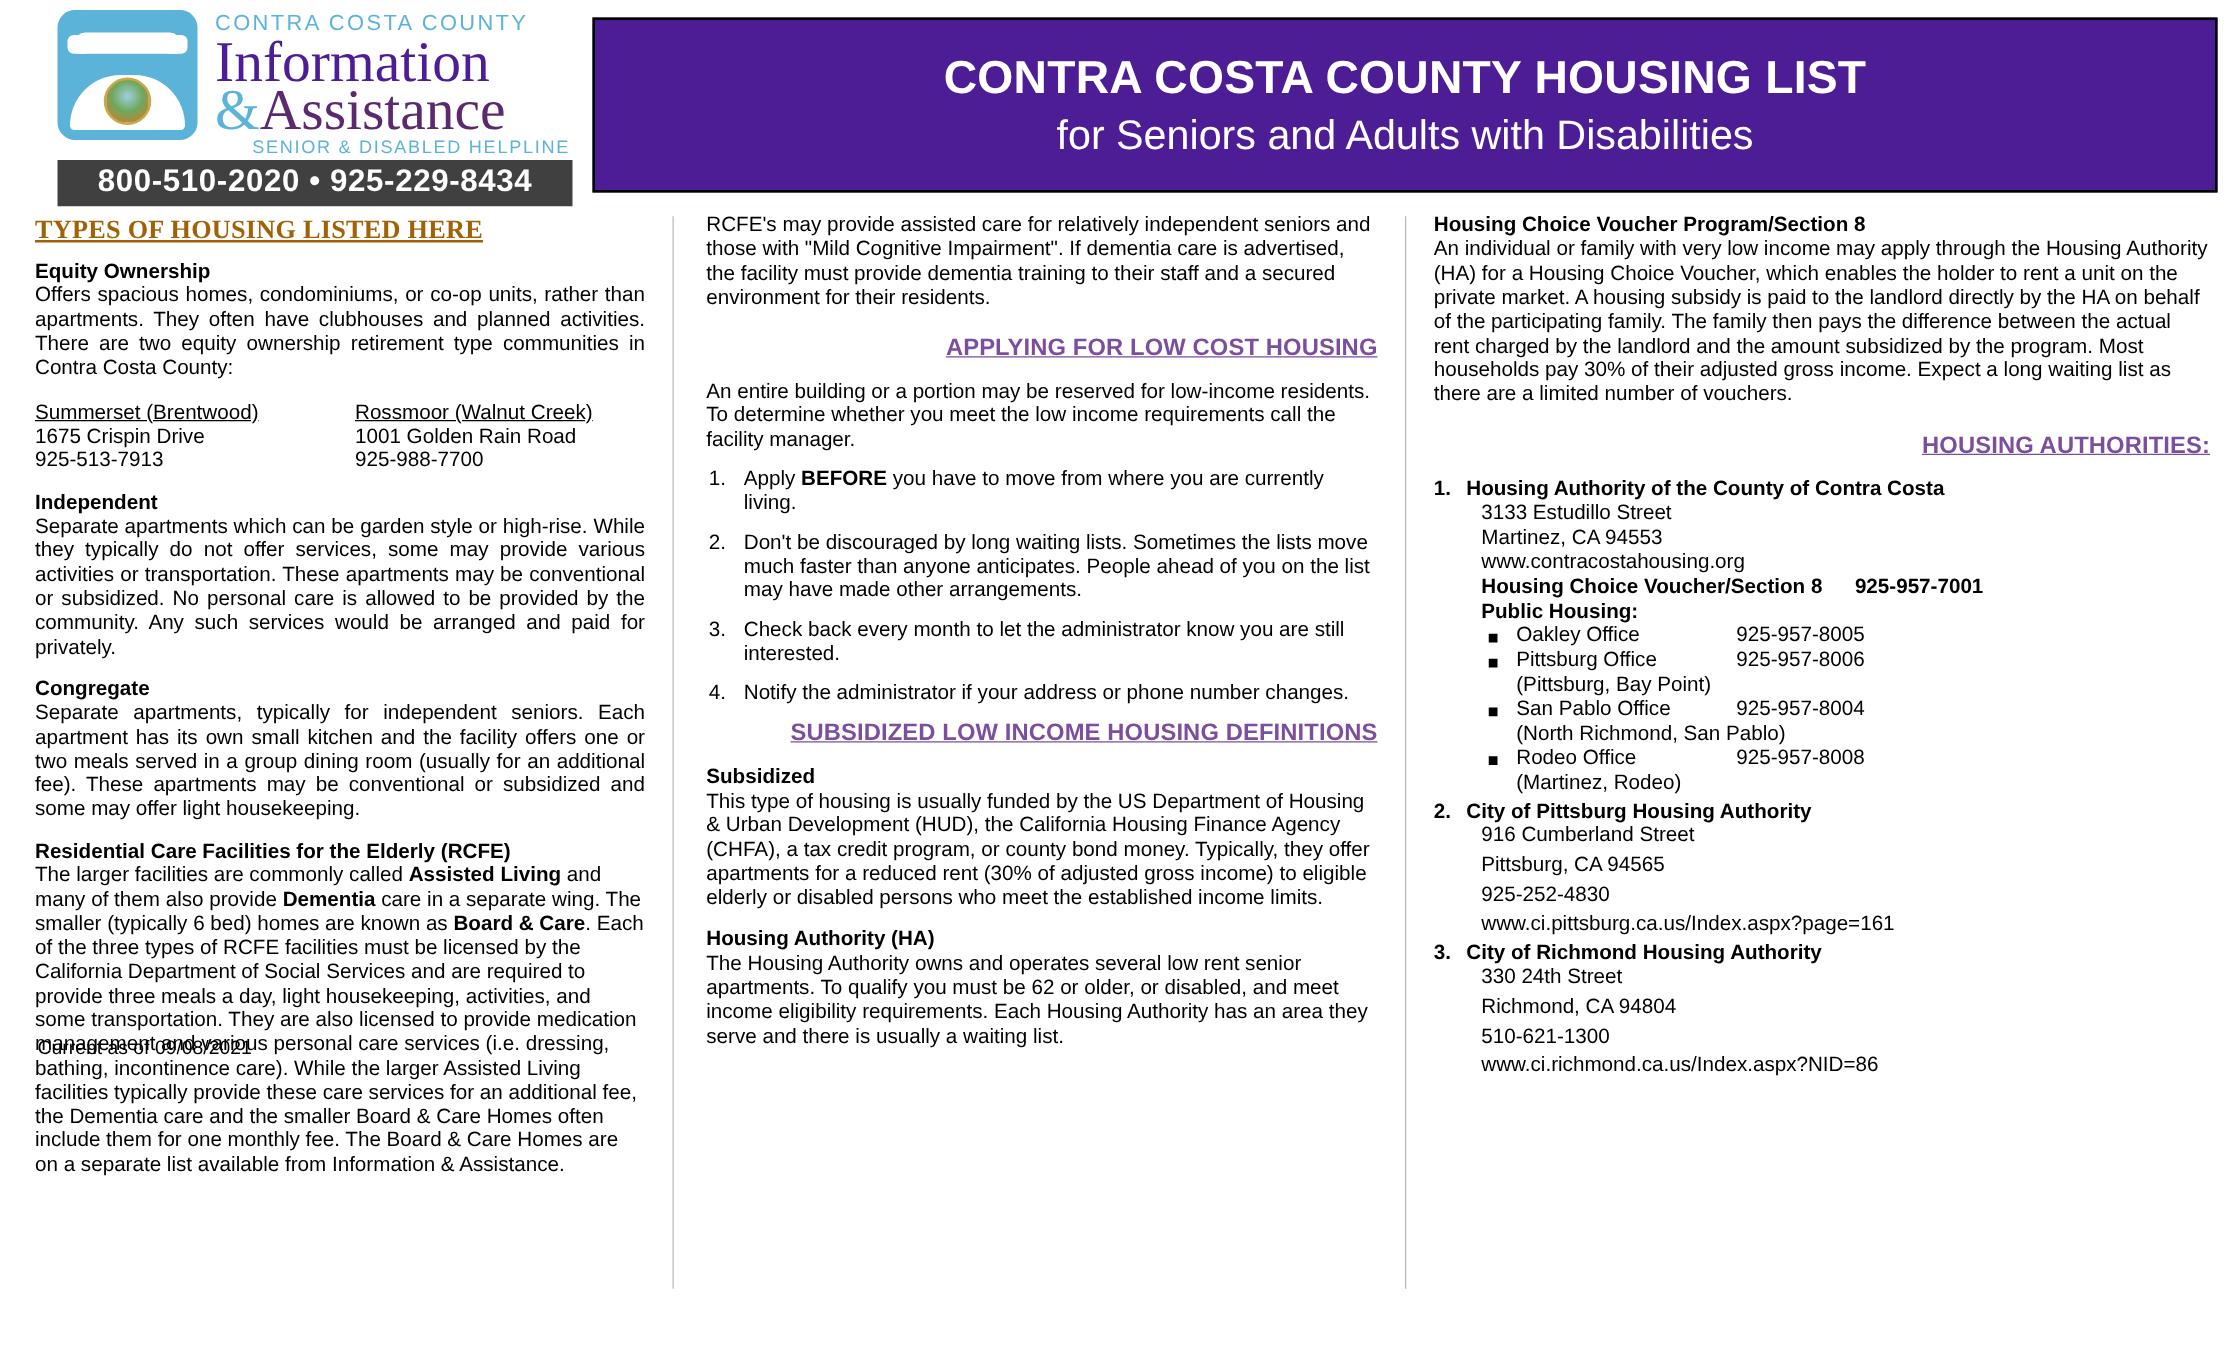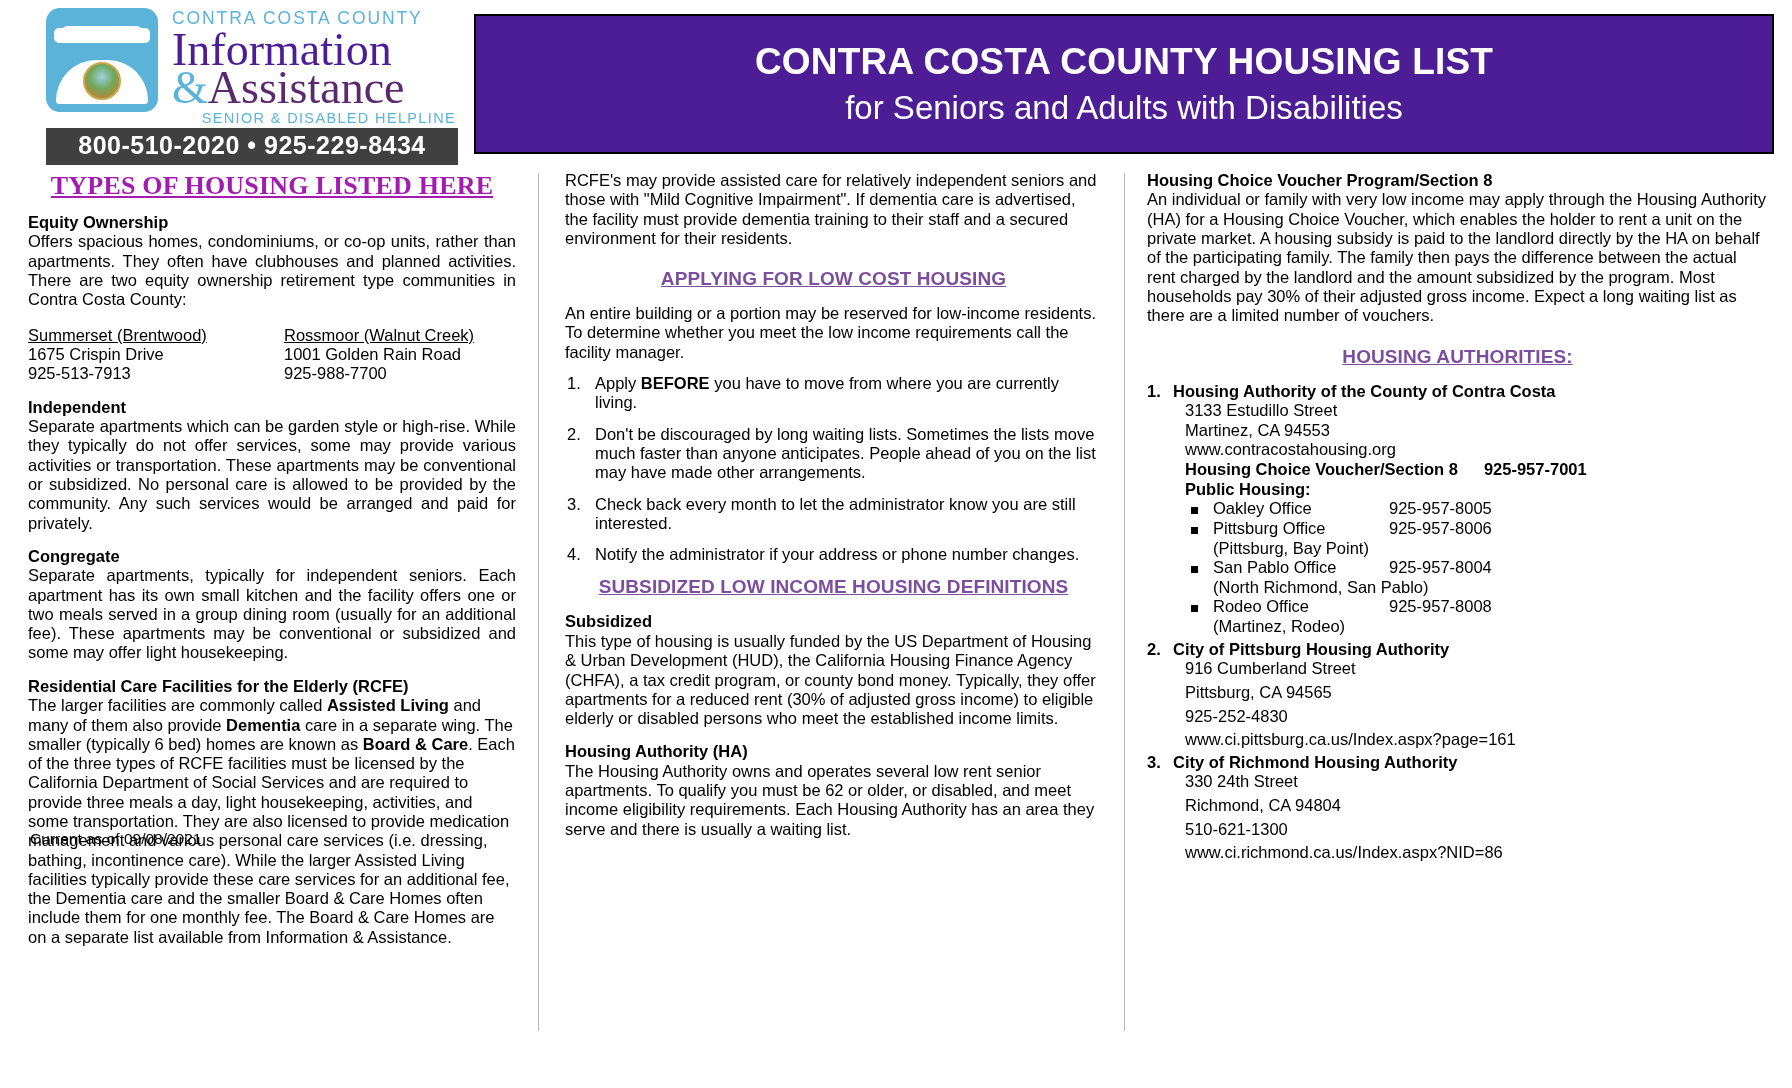--- a/index.html
+++ b/index.html
@@ -176,34 +176,33 @@
   .col {
     box-sizing: border-box;
   }
   .col-1 { width: 520px; flex: 0 0 520px; padding: 0 22px 0 10px; }
   .col-sep { width: 1px; flex: 0 0 1px; background: #b9b9b9; margin-top: 8px; height: 858px; }
   .col-2 { width: 585px; flex: 0 0 585px; padding: 0 22px 0 26px; }
   .col-3 { width: 610px; flex: 1 1 auto; padding: 0 6px 0 22px; }
 
   h2.section-head {
     font-family: "Liberation Serif", serif;
-    font-size: 26px;
-    font-weight: 700;
-    color: #a21caf;
-    text-align: center;
+    font-size: 21px;
+    font-weight: 700;
+    color: #a16207;
     text-decoration: underline;
     margin: 6px 0 12px 0;
     letter-spacing: 0.2px;
   }
   h2.section-head-sans {
     font-family: "Liberation Sans", sans-serif;
     font-size: 19px;
     font-weight: 700;
     color: #7c4f9e;
-    text-align: center;
+    text-align: right;
     text-decoration: underline;
     margin: 20px 0 14px 0;
     letter-spacing: 0.1px;
   }
   h3.sub-head {
     font-size: 16.5px;
     font-weight: 700;
     margin: 14px 0 0 0;
     line-height: 1.18;
   }

